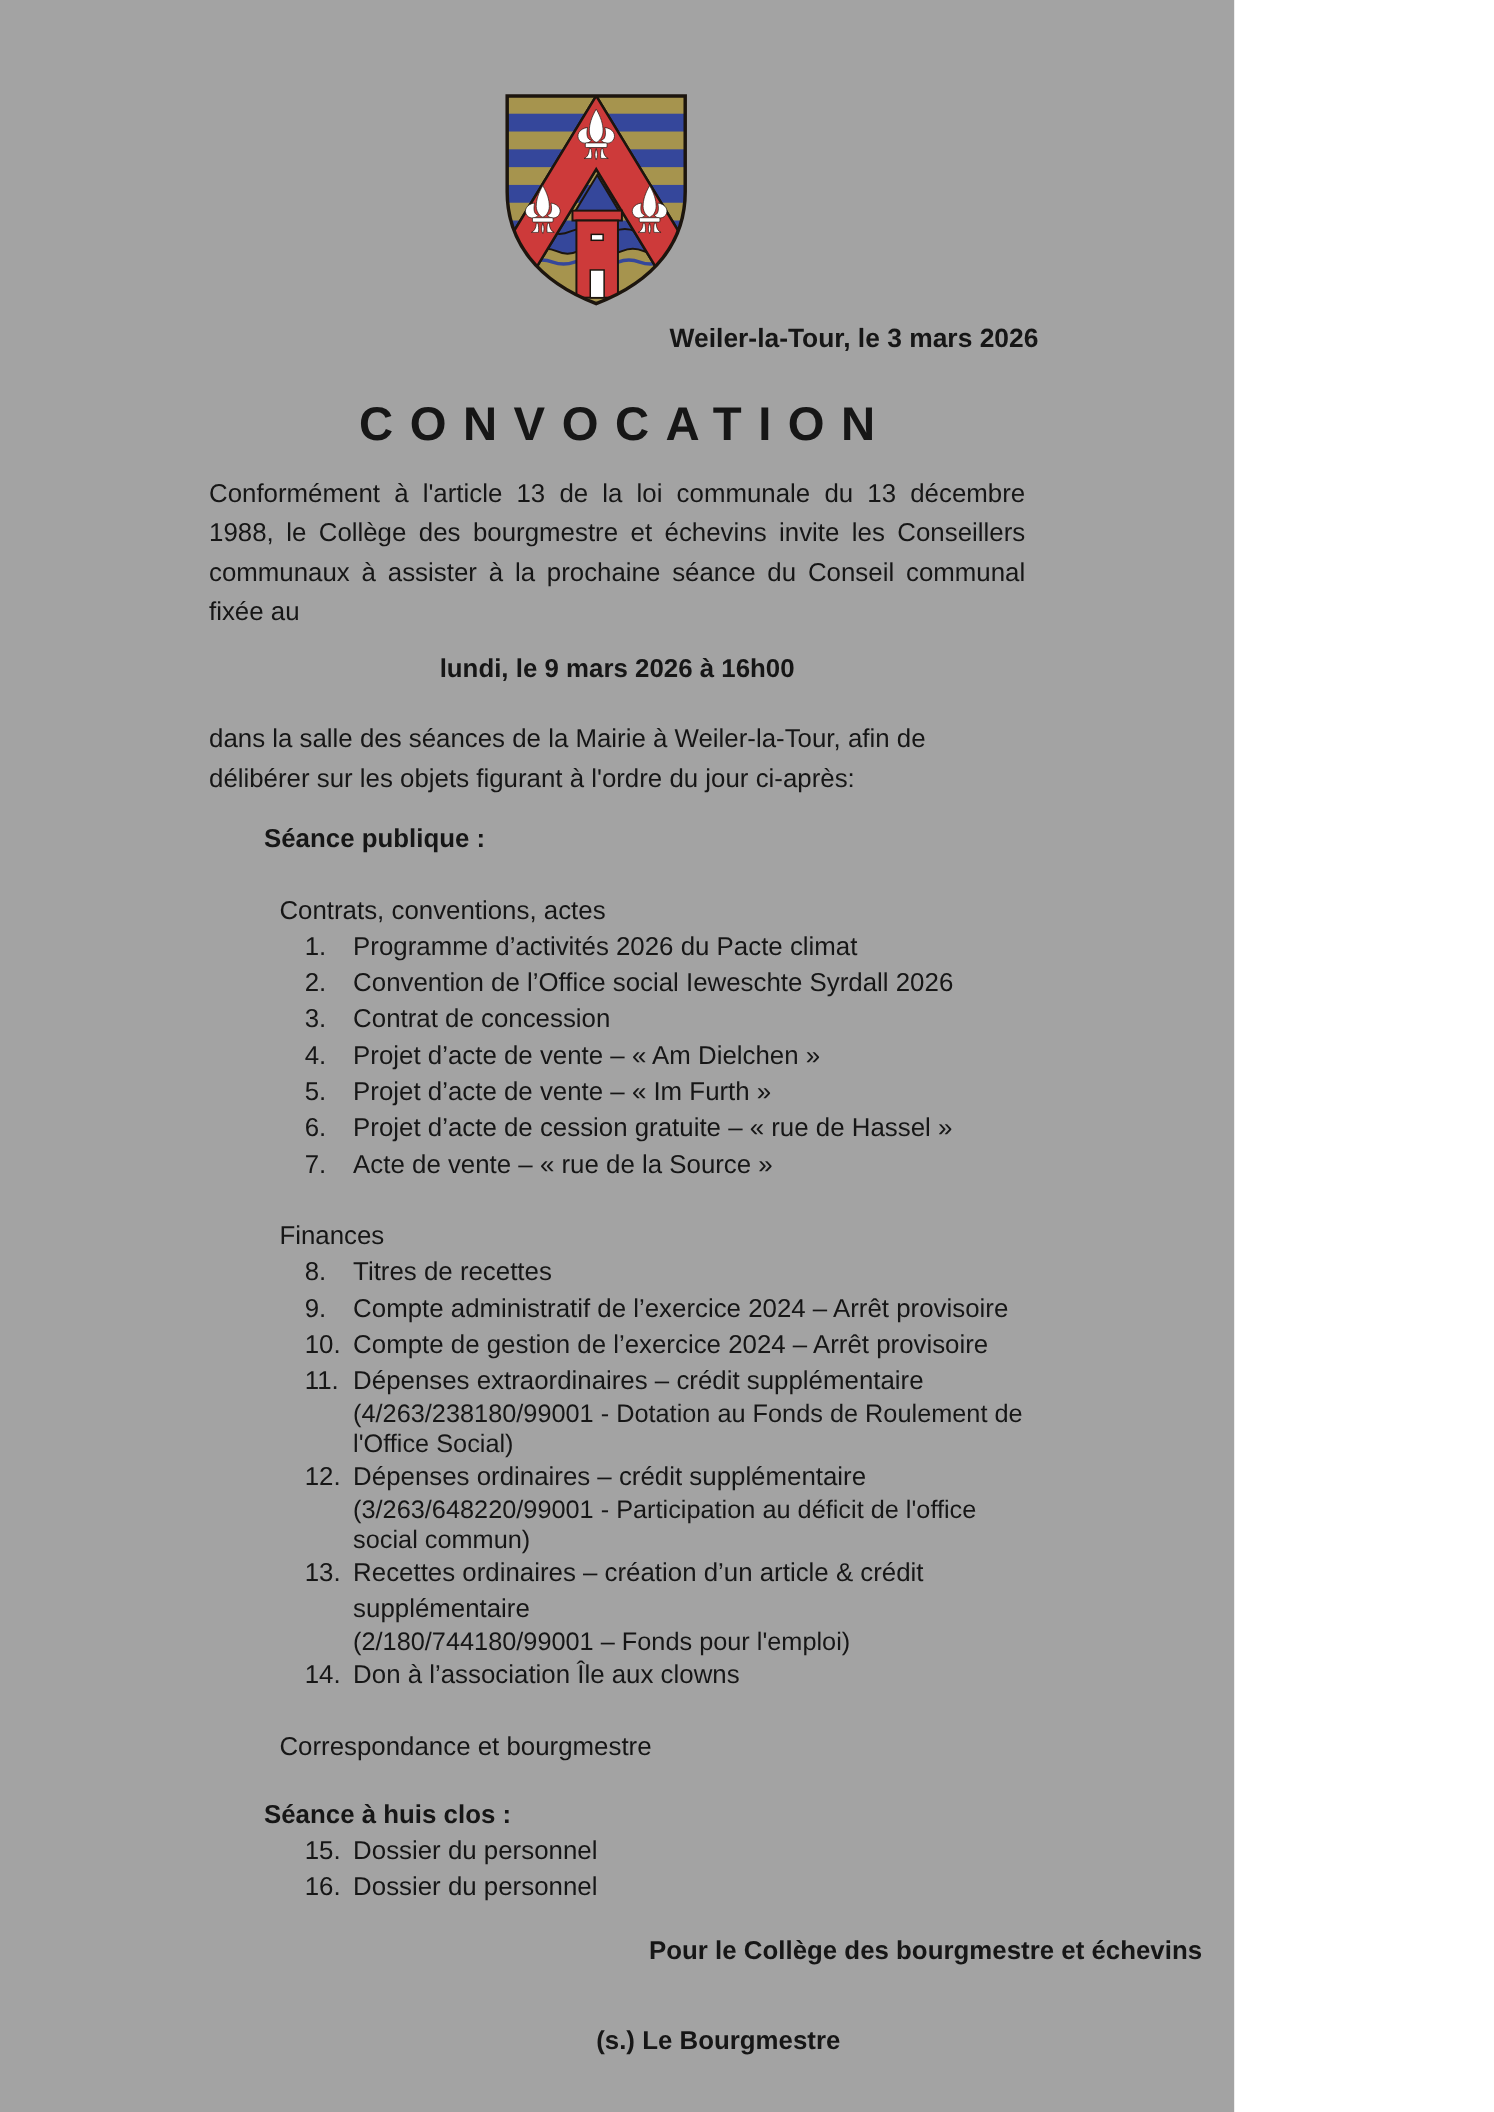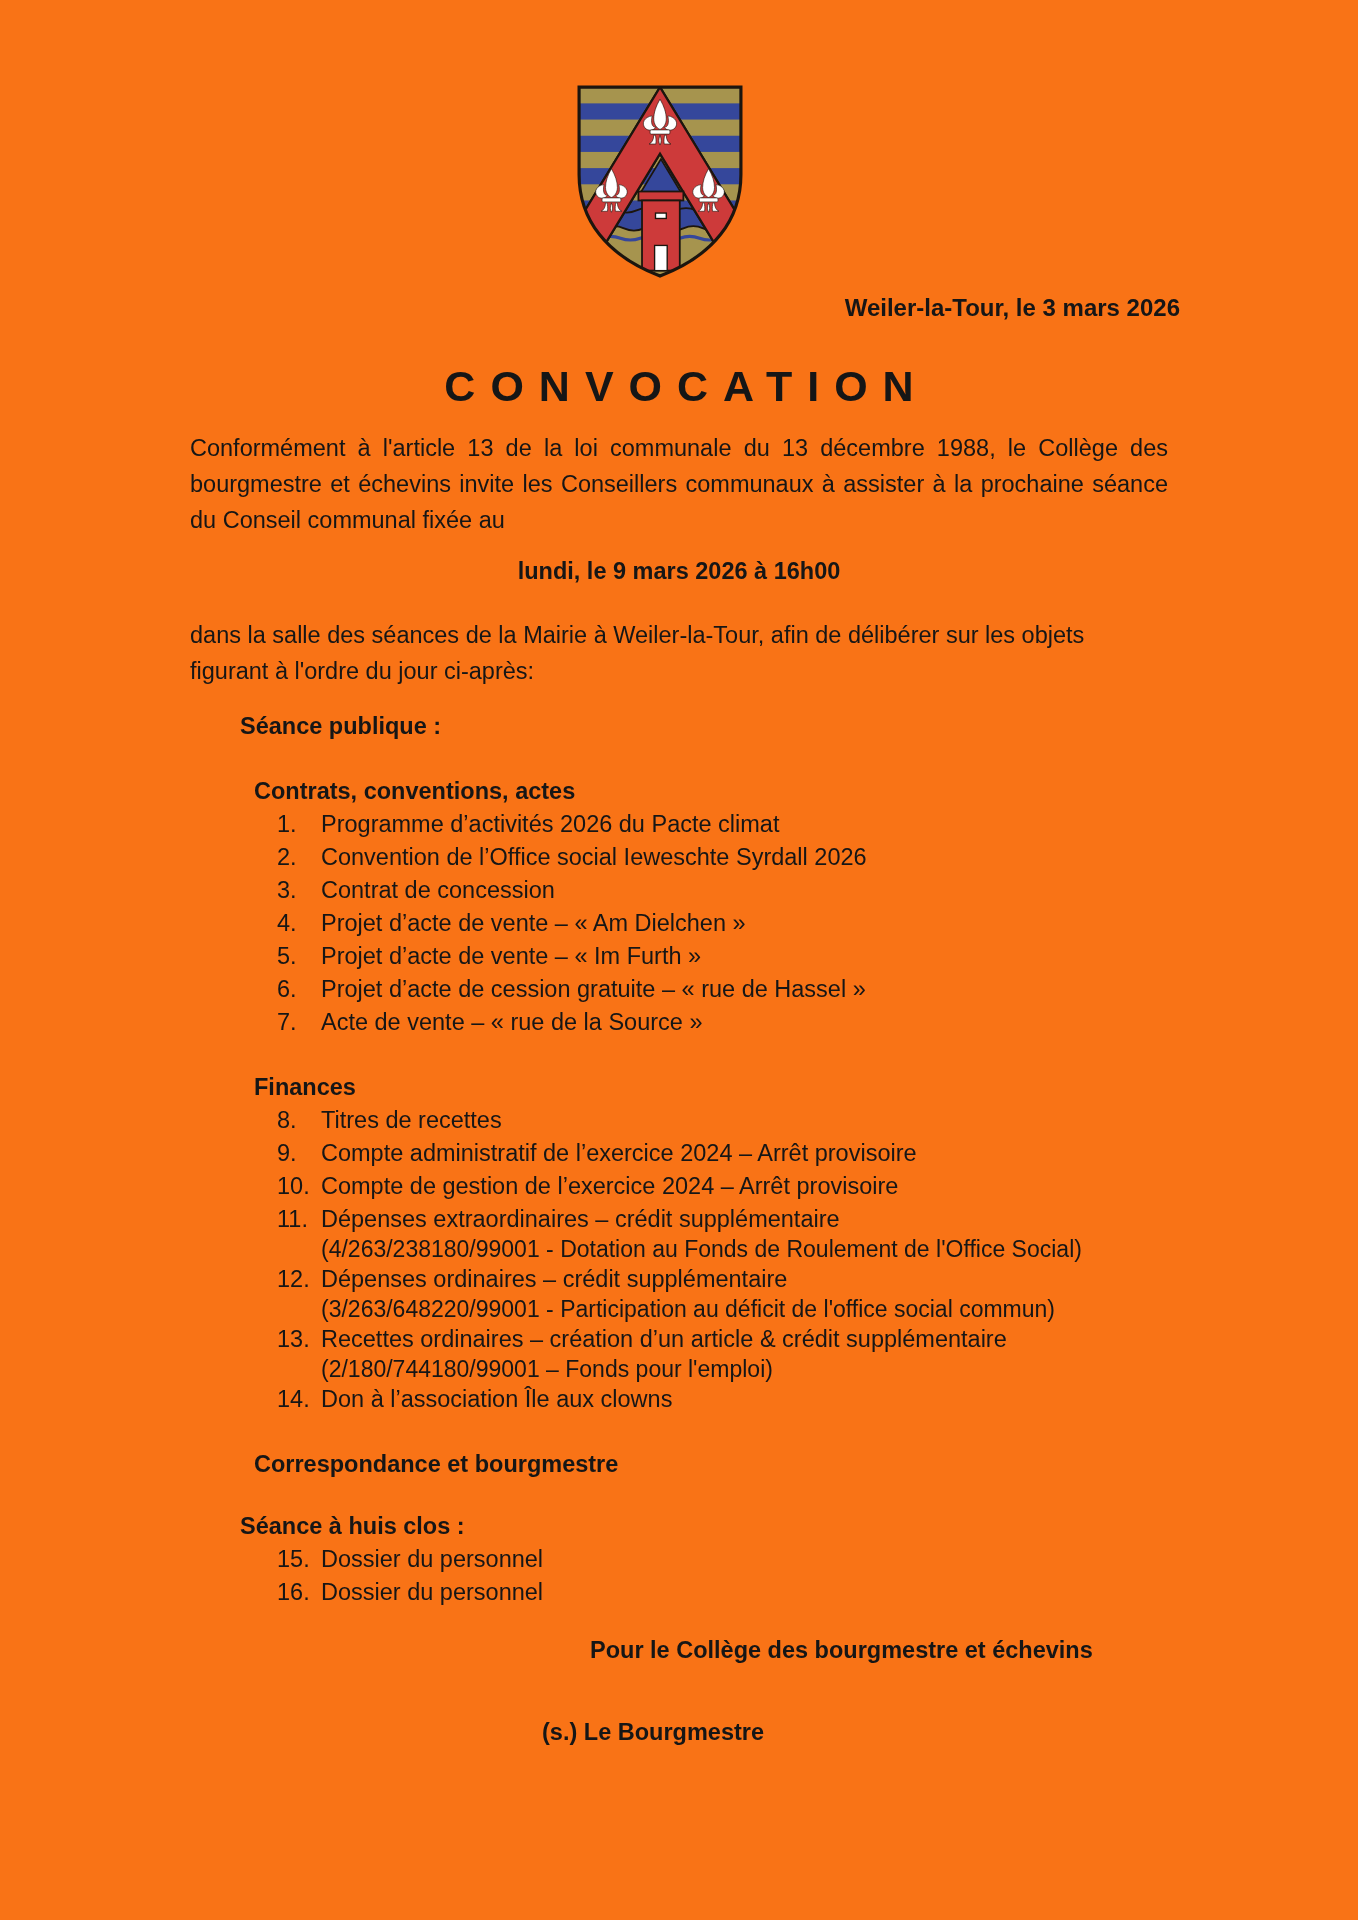--- a/index.html
+++ b/index.html
@@ -1,19 +1,19 @@
 <!DOCTYPE html>
 <html><head>
 <meta charset="utf-8">
 <style>
   html,body { margin:0; padding:0; background:#ffffff; }
   .page {
     position:relative;
-    width:1358px; height:1920px;
-    background:#f97316;
+    width:1122px; height:1920px;
+    background:#a3a3a3;
     color:#161616;
     font-family:"Liberation Sans", sans-serif;
     overflow:hidden;
   }
   .crest-wrap { padding-top:80px; display:flex; justify-content:center; }
   .crest-wrap svg { margin-right:38px; display:block; }
 
   .dateline {
     margin-top:8px;
     text-align:right;
@@ -27,21 +27,21 @@
     letter-spacing:15px; padding-left:15px;
     line-height:40px;
   }
   .content { padding:0 190px; font-size:23.5px; line-height:36px; }
   .p-intro { margin:24px 0 0 0; text-align:justify; }
   .meeting-when { margin:15px 0 0 0; text-align:center; font-weight:bold; }
   .p-place { margin:28px 0 0 0; }
 
   .h-session { margin:20px 0 0 50px; font-weight:bold; line-height:34px; }
   .h-session.gap-lg { margin-top:28px; }
-  .h-topic { margin:31px 0 0 64px; font-weight:bold; line-height:34px; }
+  .h-topic { margin:31px 0 0 64px; font-weight:normal; line-height:34px; }
   .h-topic.first { margin-top:31px; }
 
   .items { margin-left:87px; }
   .item { display:flex; line-height:33px; }
   .item .num { flex:none; width:44px; }
   .item .txt { flex:1; }
   .item-note { margin-left:44px; font-size:23px; line-height:27px; }
 
   .footer-for { margin:24px 0 0 590px; font-size:23.5px; font-weight:bold; line-height:34px; }
   .signatures { margin:48px 0 0 542px; font-size:23.5px; font-weight:bold; line-height:34px; display:flex; gap:51px; }

